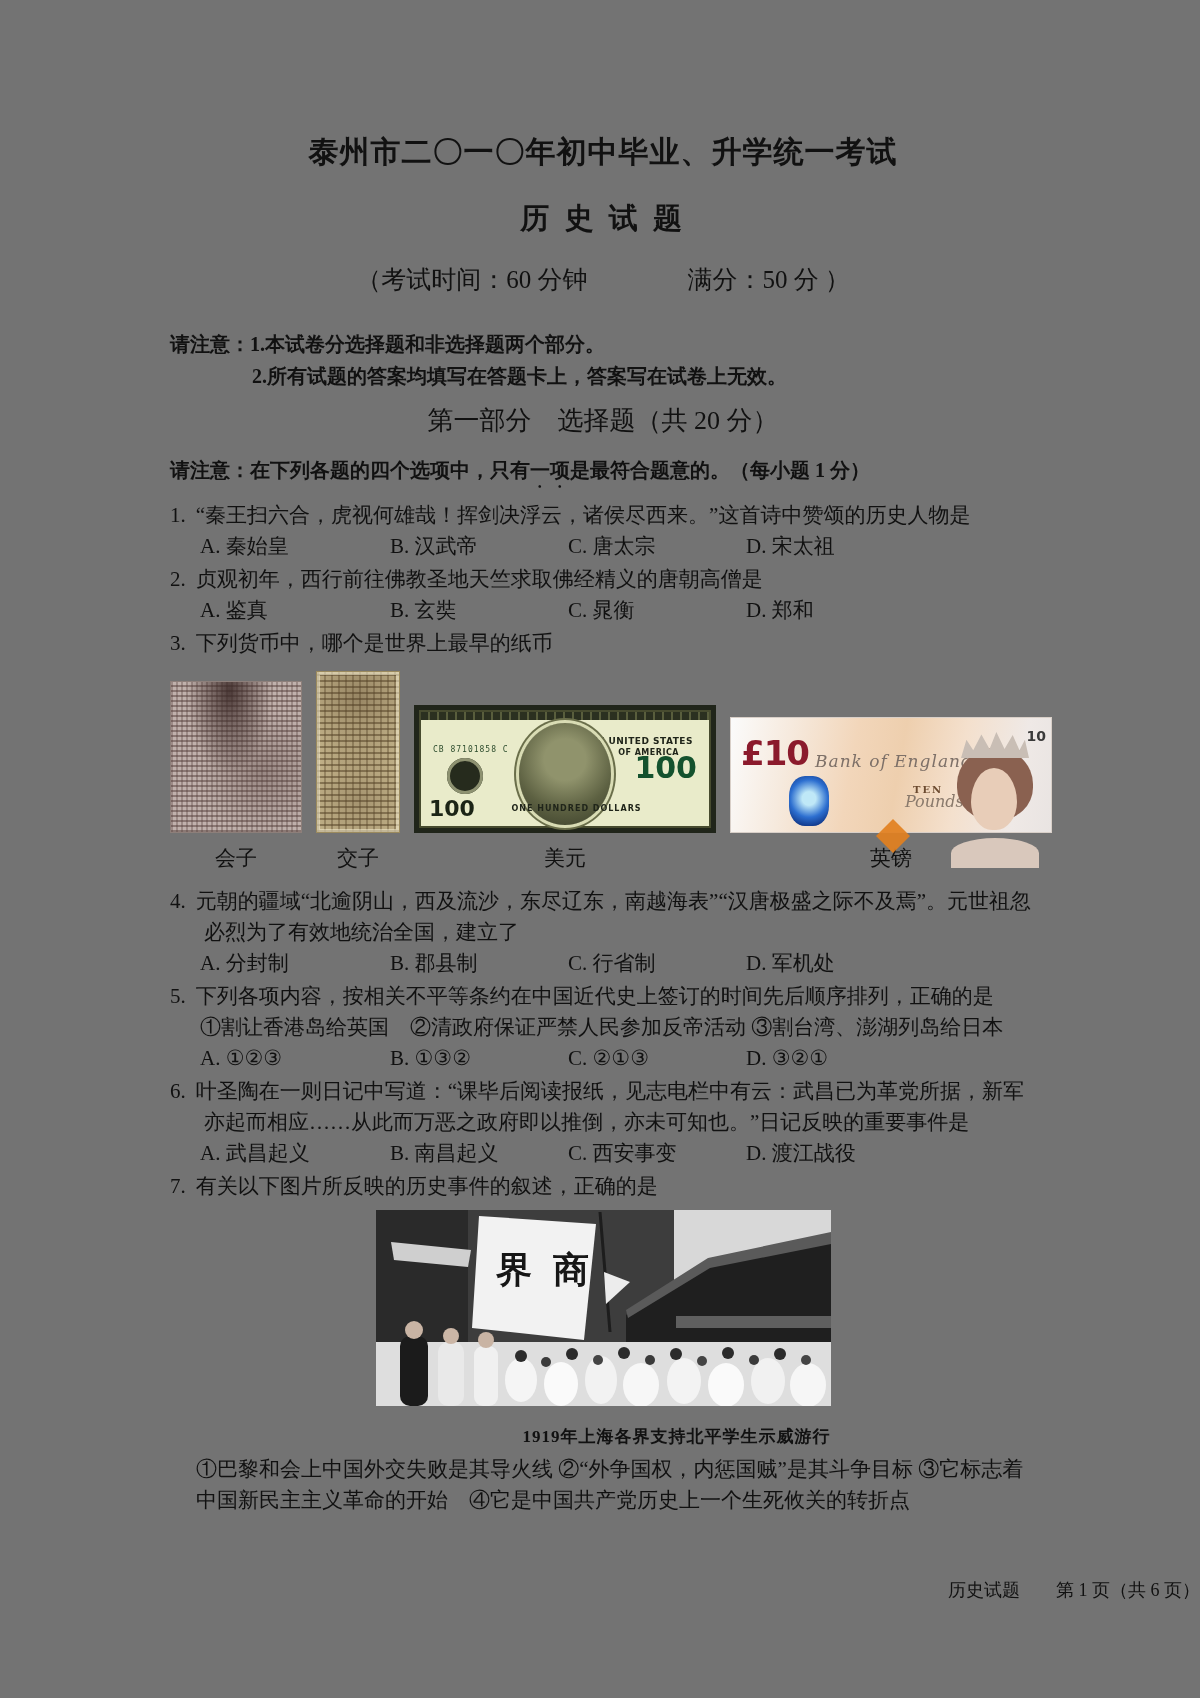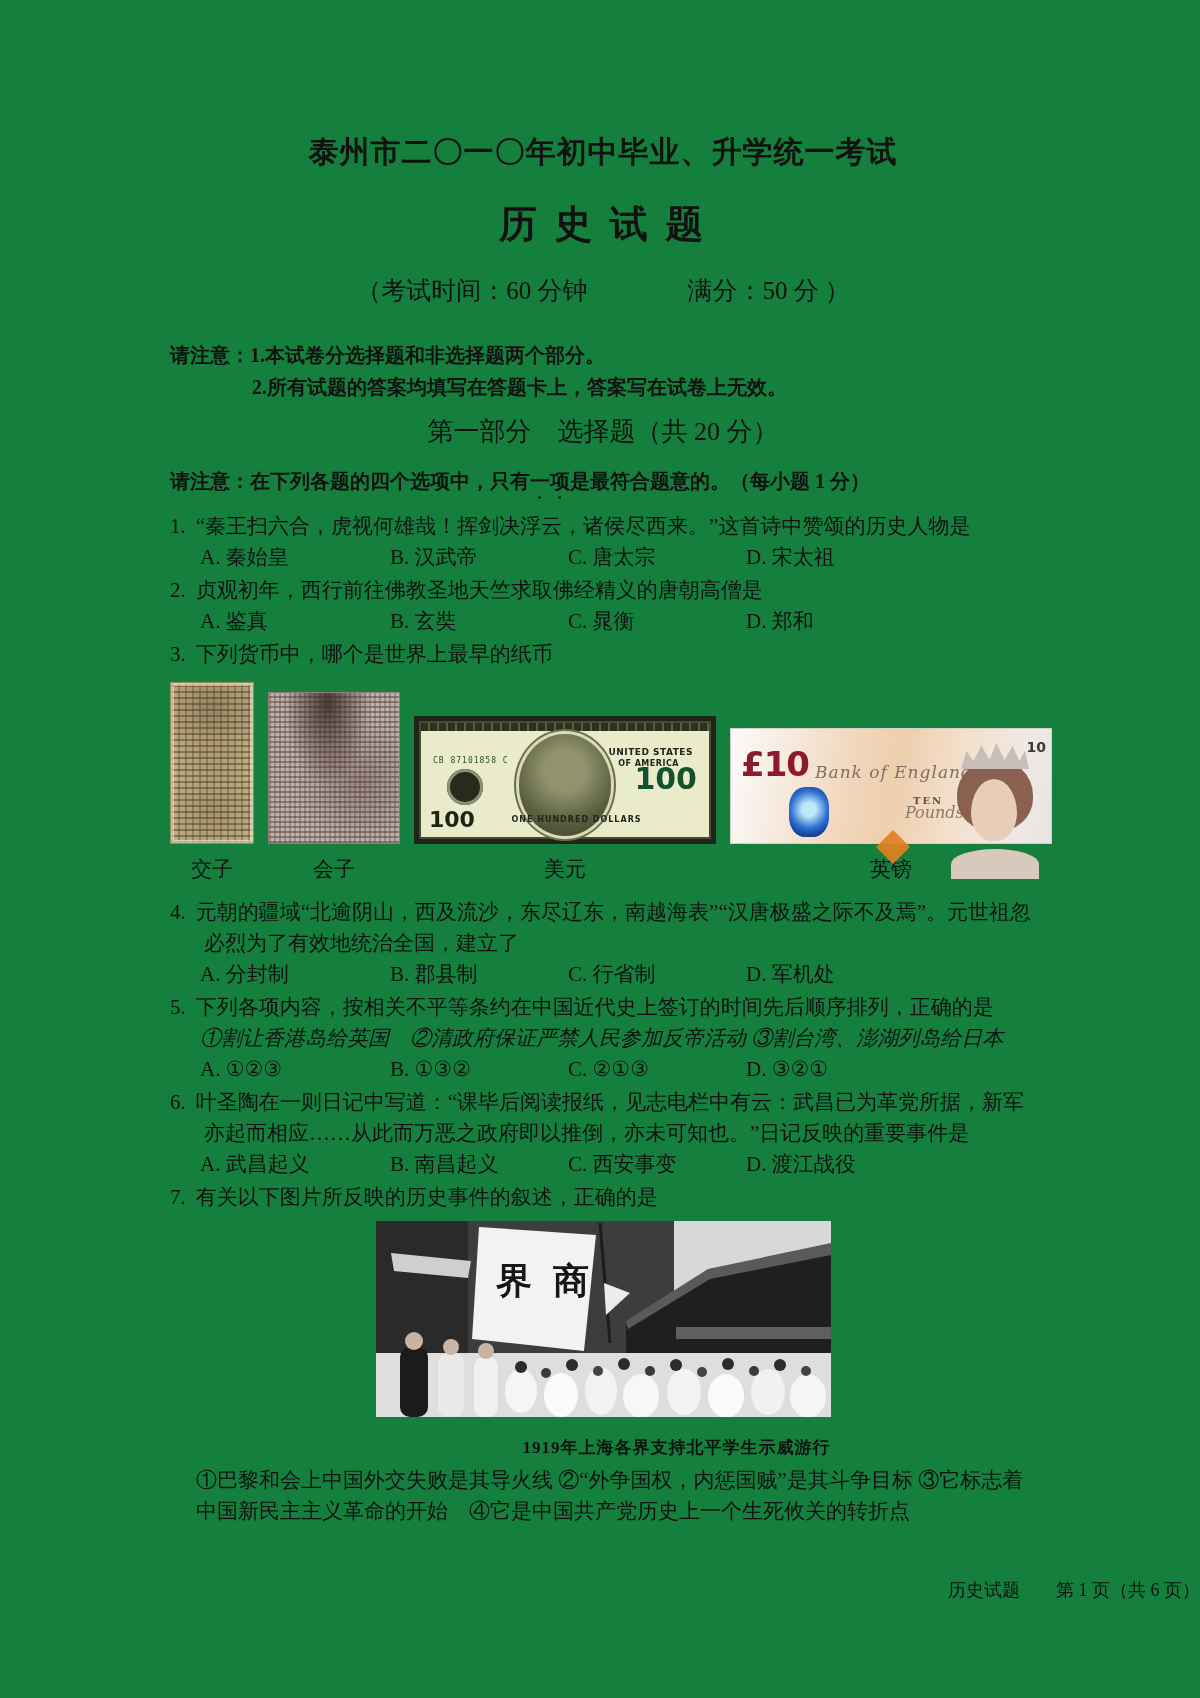--- a/index.html
+++ b/index.html
@@ -1,42 +1,42 @@
 <!DOCTYPE html>
 <html><head>
 <meta charset="utf-8">
 <style>
   * { margin:0; padding:0; box-sizing:border-box; }
   body { background:#fff; }
   .page {
-    position:relative; width:1200px; height:1698px; background:#15803d;
+    position:relative; width:1200px; height:1698px; background:#737373;
     font-family:"Liberation Serif","DejaVu Serif",serif; color:#111; overflow:hidden;
   }
   .content { position:absolute; left:170px; top:0; width:866px; }
 
   .title { margin-top:132px; text-align:center; font-size:30px; font-weight:700; letter-spacing:1px; }
-  .subtitle { margin-top:26px; text-align:center; font-size:38px; font-weight:700; letter-spacing:4px; }
+  .subtitle { margin-top:26px; text-align:center; font-size:29px; font-weight:700; letter-spacing:4px; }
   .exam-info { margin-top:24px; text-align:center; font-size:25px; }
 
   .notice { font-size:20px; font-weight:700; line-height:29px; }
   .notice-1 { margin-top:34px; }
   .notice-2 { padding-left:82px; margin-top:3px; }
 
   .section-heading { margin-top:12px; text-align:center; font-size:26px; font-weight:400; }
   .section-notice { margin-top:18px; font-size:20px; font-weight:700; line-height:28px; }
   .emph {
     -webkit-text-emphasis:filled dot; -webkit-text-emphasis-position:under left;
     text-emphasis:filled dot; text-emphasis-position:under left;
   }
 
   .q { font-size:21px; line-height:31px; margin-top:2px; }
   .qline { padding-left:34px; text-indent:-34px; }
   .qnum { margin-right:10px; }
   .opts { display:grid; grid-template-columns:190px 178px 178px auto; padding-left:30px; }
-  .subline { padding-left:30px;font-style:italic; }
+  .subline { padding-left:30px; }
   .statements { padding-left:26px; margin-top:2px; }
 
   
   .currency-row { display:flex; align-items:flex-end; gap:14px; margin-top:12px; }
   .cur-item { display:flex; flex-direction:column; align-items:center; }
   .cur-label { margin-top:10px; font-size:21px; }
 
   .jiaozi {
     width:84px; height:162px; border:1px solid #9b8a5e;
     background-color:#cdbd92;
@@ -149,26 +149,26 @@
       </div>
     </div>
 
     <div class="q">
       <div class="qline">
         <span class="qnum">3.</span><span>下列货币中，哪个是世界上最早的纸币</span>
       </div>
 
       <div class="currency-row">
         <div class="cur-item">
+          <div class="huizi"></div>
+          <div class="cur-label">会子</div>
+        </div>
+        <div class="cur-item">
           <div class="jiaozi"></div>
           <div class="cur-label">交子</div>
-        </div>
-        <div class="cur-item">
-          <div class="huizi"></div>
-          <div class="cur-label">会子</div>
         </div>
         <div class="cur-item">
           <div class="dollar">
             <div class="d-inner">
               <div class="d-top"></div>
               <span class="d-serial">CB 87101858 C</span>
               <span class="d-title1">THE UNITED STATES</span>
               <span class="d-title2">OF AMERICA</span>
               <div class="d-seal"></div>
               <div class="d-portrait"></div>

